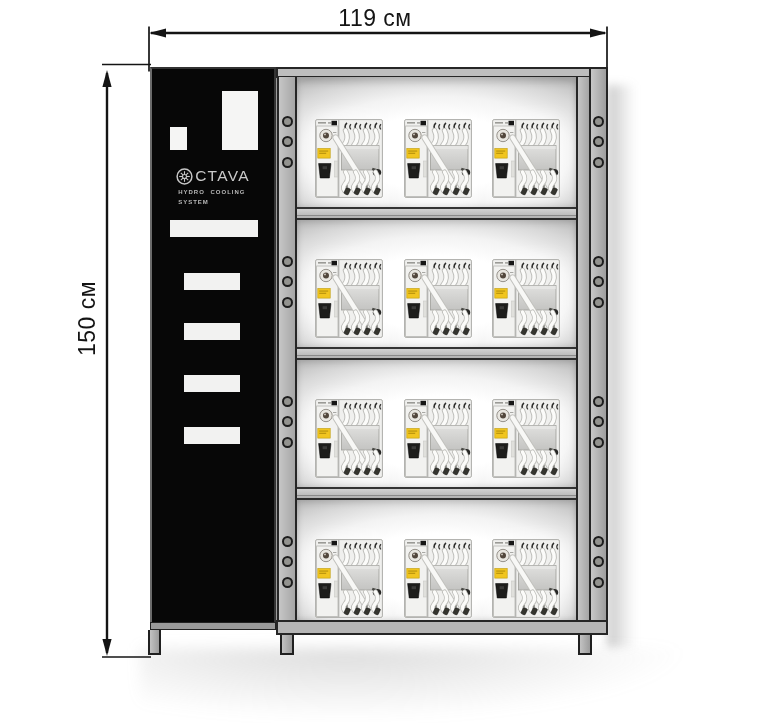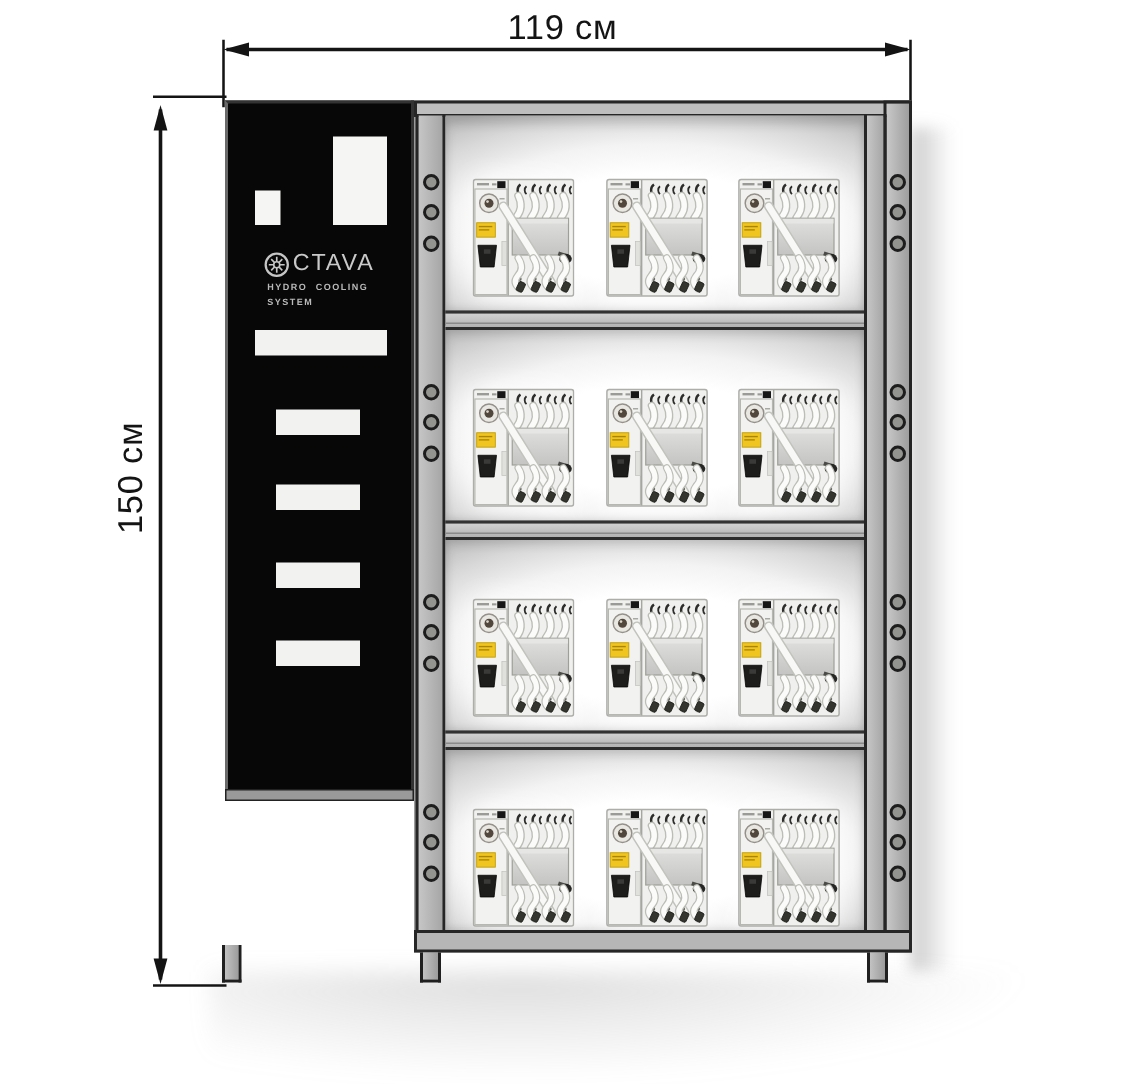--- a/index.html
+++ b/index.html
@@ -16,21 +16,21 @@
     background:radial-gradient(ellipse at 38% 0%,rgba(140,140,140,.30),rgba(255,255,255,0) 72%);filter:blur(7px);}
 
   
   .dim-svg{position:absolute;left:0;top:0;pointer-events:none;}
   .dim-label-w{position:absolute;left:270px;top:5px;width:210px;text-align:center;
     font-size:23px;color:#141414;letter-spacing:.5px;}
   .dim-label-h{position:absolute;left:44px;top:305px;width:86px;text-align:center;
     transform:rotate(-90deg);font-size:23px;color:#141414;letter-spacing:.5px;}
 
   
-  .panel{position:absolute;left:150px;top:67px;width:126px;height:467px;background:#070707;
+  .panel{position:absolute;left:150px;top:67px;width:126px;height:563px;background:#070707;
     border:2px solid #333;border-left-color:#6a6a6a;box-sizing:border-box;}
   .panel .baseStrip{position:absolute;left:-2px;right:-2px;bottom:-2px;height:6px;background:#9a9a9a;border:1px solid #222;}
   .cut{position:absolute;background:#f5f5f4;}
   .cut-a{left:70px;top:22px;width:36px;height:59px;}
   .cut-b{left:18px;top:58px;width:17px;height:23px;}
   .vent{position:absolute;background:#f2f2f1;}
   .vent-wide{left:18px;top:151px;width:88px;height:17px;}
   .vent-sm{left:32px;width:56px;height:17px;}
   .vent-1{top:204px}.vent-2{top:254px}.vent-3{top:306px}.vent-4{top:358px}
   .logo-block{position:absolute;left:0;right:0;top:98px;display:flex;flex-direction:column;align-items:center;}

